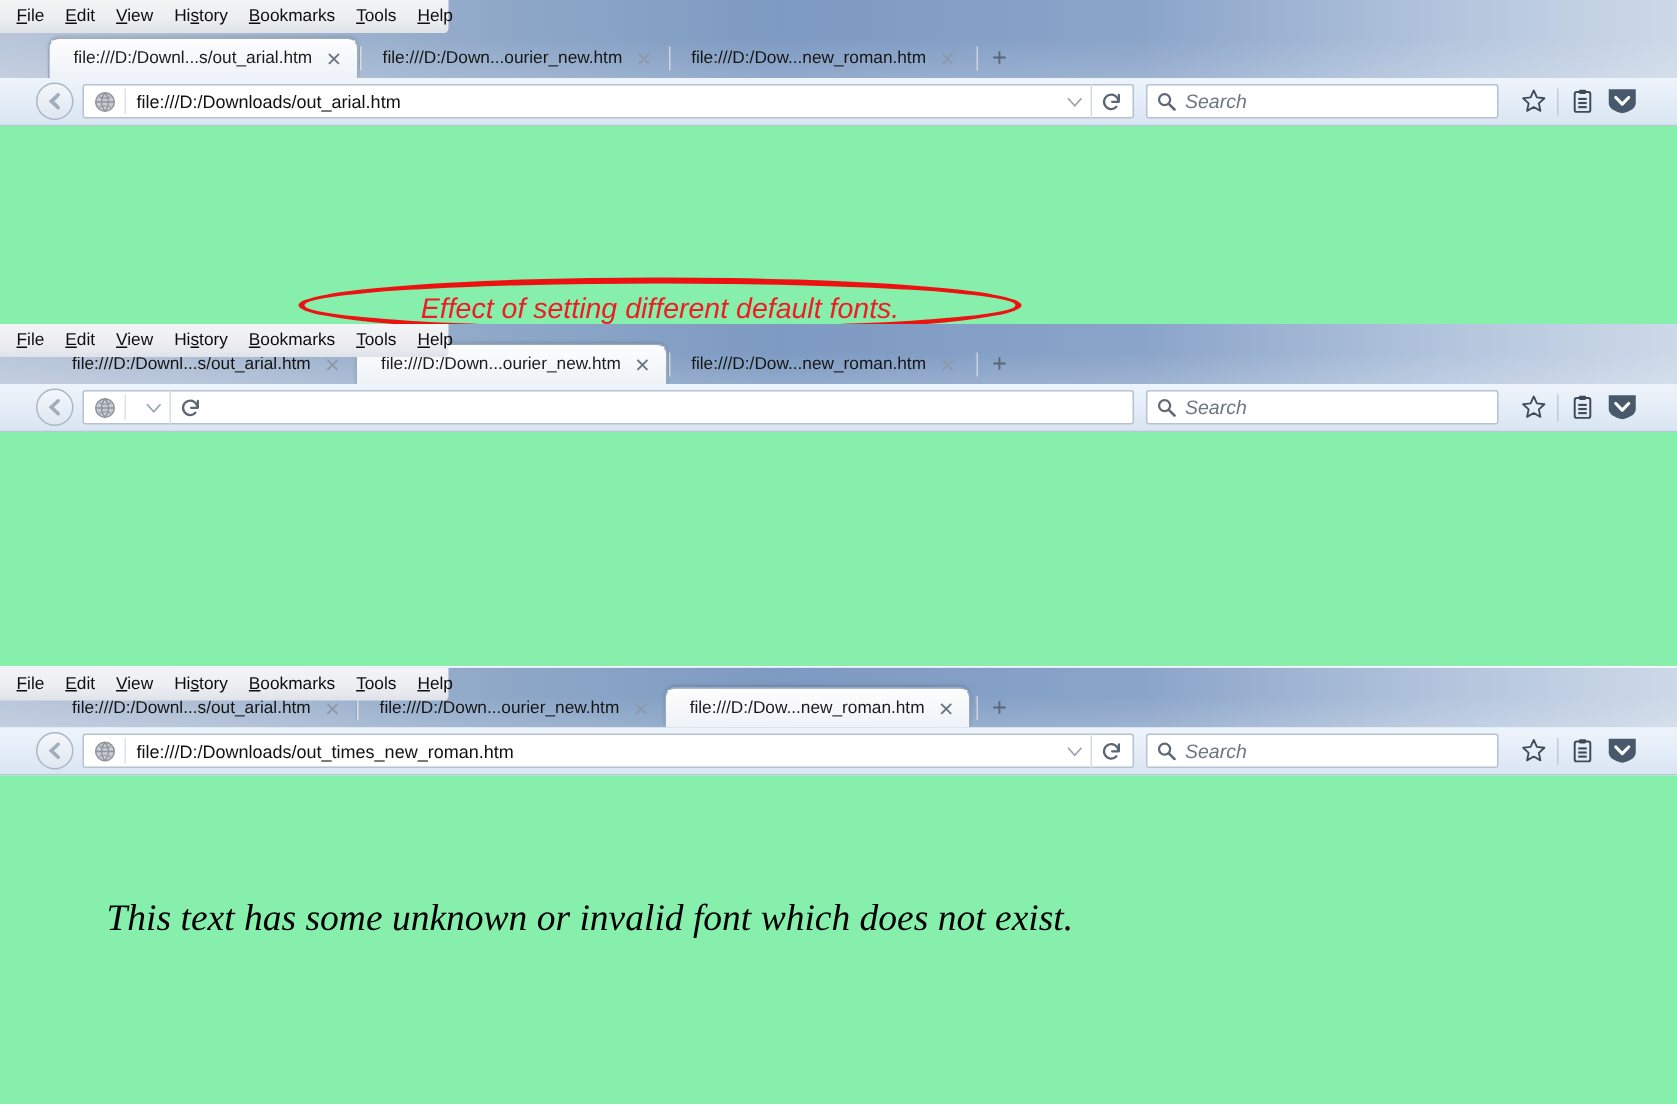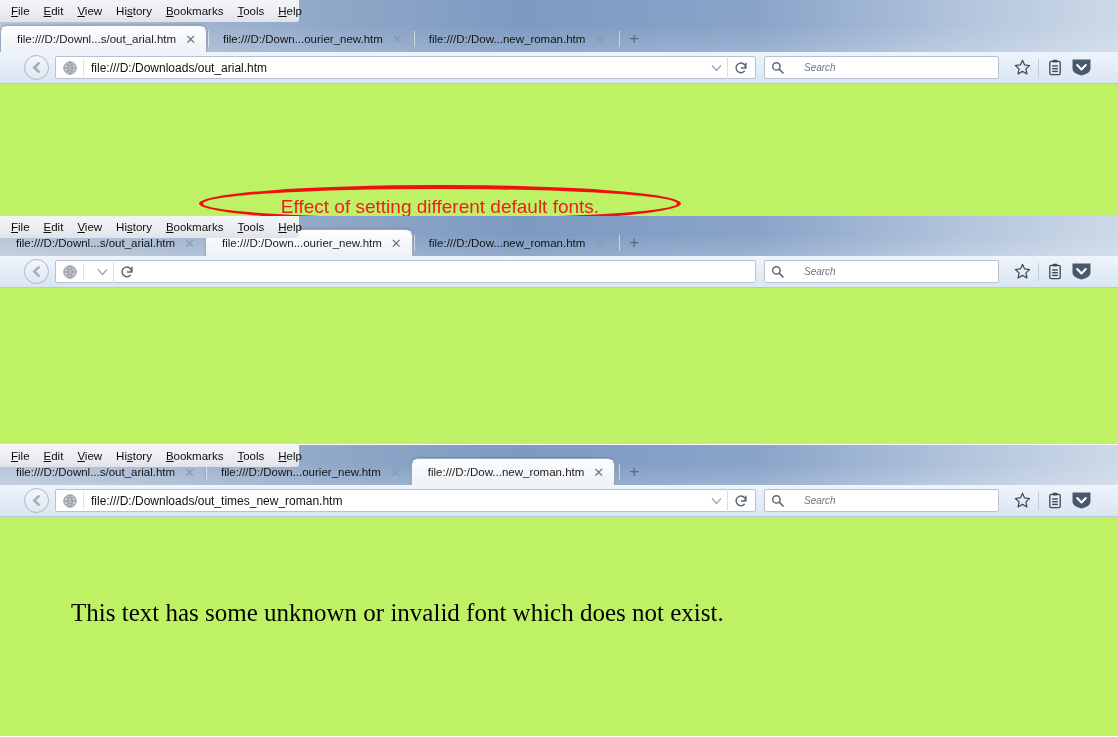--- a/index.html
+++ b/index.html
@@ -47,20 +47,21 @@
     padding: 0 7px; line-height: 22px; white-space: nowrap;
   }
   .menuitem u { text-decoration: underline; }
 
   
   .tabstrip {
     position: absolute; left: 0; bottom: 0;
     height: 27px; width: 100%;
     display: flex; align-items: flex-end;
     z-index: 3;
+    padding-left: 32px;
   }
   .tab {
     position: relative;
     height: 26px;
     display: flex; align-items: center;
     padding: 0 10px 0 16px;
     font-size: 11.5px;
     color: #1b1b1b;
     white-space: nowrap;
   }
@@ -162,28 +163,28 @@
     flex: 0 0 235px;
     height: 23px;
     background: #fff;
     border: 1px solid #b6c2cf;
     border-radius: 2px;
     display:flex; align-items:center;
     padding: 0 6px;
     margin-left: 8px;
   }
   .searchph {
-    font-size: 10px; color:#6e7681; font-style: italic; margin-left: 20px;
+    font-size: 13px; color:#6e7681; font-style: italic; margin-left: 6px;
   }
   .toolicons { display:flex; align-items:center; margin-left: 10px; flex:0 0 auto; }
   .toolicon { width: 26px; height:24px; display:flex; align-items:center; justify-content:center; }
   .vdiv { width:1px; height:18px; background:#c2ccd8; margin: 0 3px; }
 
   
-  .content { position: relative; background: #bef264; width: 100%; }
+  .content { position: relative; background: #86efac; width: 100%; font-style: italic; }
   .heading {
     position: absolute;
     text-align: center;
     color: #ee1d24;
     font-size: 19px;
     font-family: "Liberation Sans", sans-serif;
     white-space: nowrap;
   }
   .ellipse {
     position: absolute;

